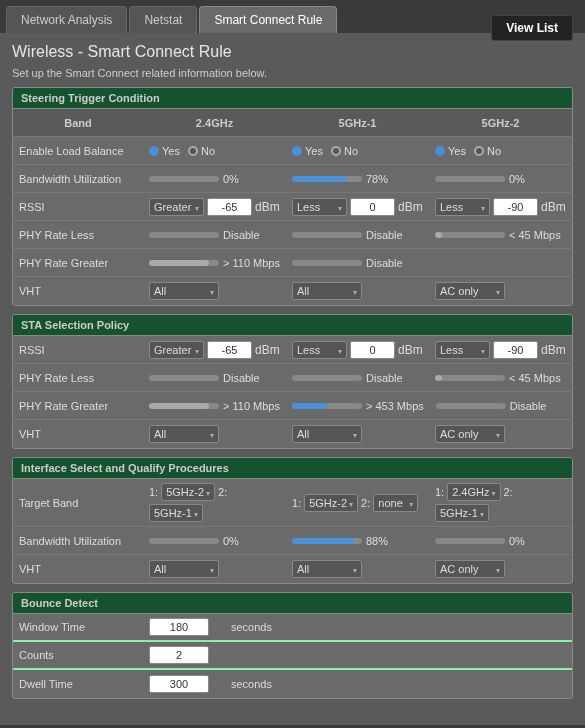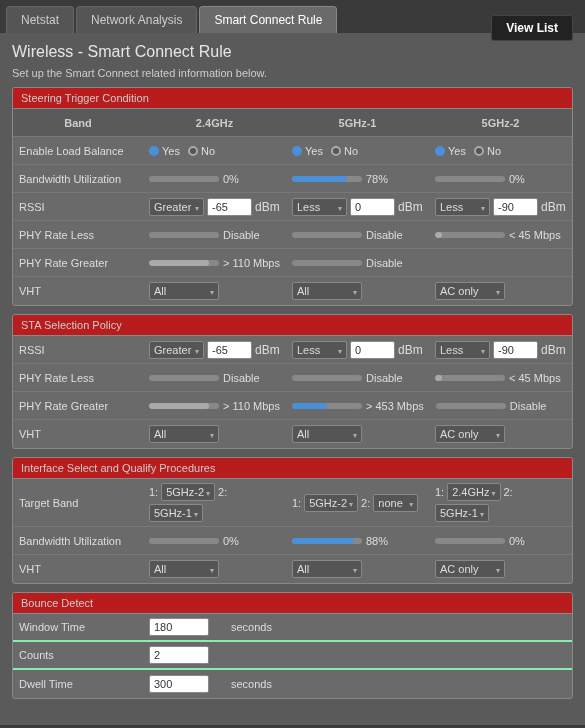--- a/index.html
+++ b/index.html
@@ -69,24 +69,24 @@
 
     
     .section {
       background: #6a6a6a;
       border: 1px solid #888;
       border-radius: 3px;
       margin-bottom: 8px;
       overflow: hidden;
     }
     .section-header {
-      background: #b91c1c;
+      background: #14532d;
       color: #ccc;
       font-size: 11px;
-      font-weight: normal;
+      font-weight: bold;
       padding: 4px 8px;
       border-bottom: 1px solid #888;
     }
 
     
     .grid-row {
       display: grid;
       grid-template-columns: 130px 1fr 1fr 1fr;
       align-items: center;
       border-bottom: 1px solid #777;
@@ -154,21 +154,21 @@
 
     
     .input-box {
       background: #fff;
       border: 1px solid #888;
       color: #333;
       font-size: 11px;
       padding: 2px 4px;
       border-radius: 2px;
       width: 45px;
-      text-align: left;
+      text-align: center;
     }
     .input-wide {
       width: 60px;
     }
 
     
     .rssi-cell { display: flex; align-items: center; gap: 3px; flex-wrap: wrap; }
 
     
     .target-band-cell { display: flex; align-items: center; gap: 3px; flex-wrap: wrap; font-size: 11px; }
@@ -185,22 +185,22 @@
     .bounce-val { display: flex; align-items: center; gap: 22px; padding: 4px 6px; }
     .unit-label { font-size: 11px; color: #ddd; }
 
     
     .clearfix::after { content: ''; display: table; clear: both; }
   </style>
 </head>
 <body>
 
 <div class="tab-bar">
+  <div class="tab">Network Analysis</div>
   <div class="tab">Netstat</div>
-  <div class="tab">Network Analysis</div>
   <div class="tab active">Smart Connect Rule</div>
 </div>
 
 <div class="main-content">
 
   <div class="clearfix">
     <button class="view-list-btn">View List</button>
     <div class="page-title">Wireless - Smart Connect Rule</div>
     <div class="page-subtitle">Set up the Smart Connect related information below.</div>
   </div>

